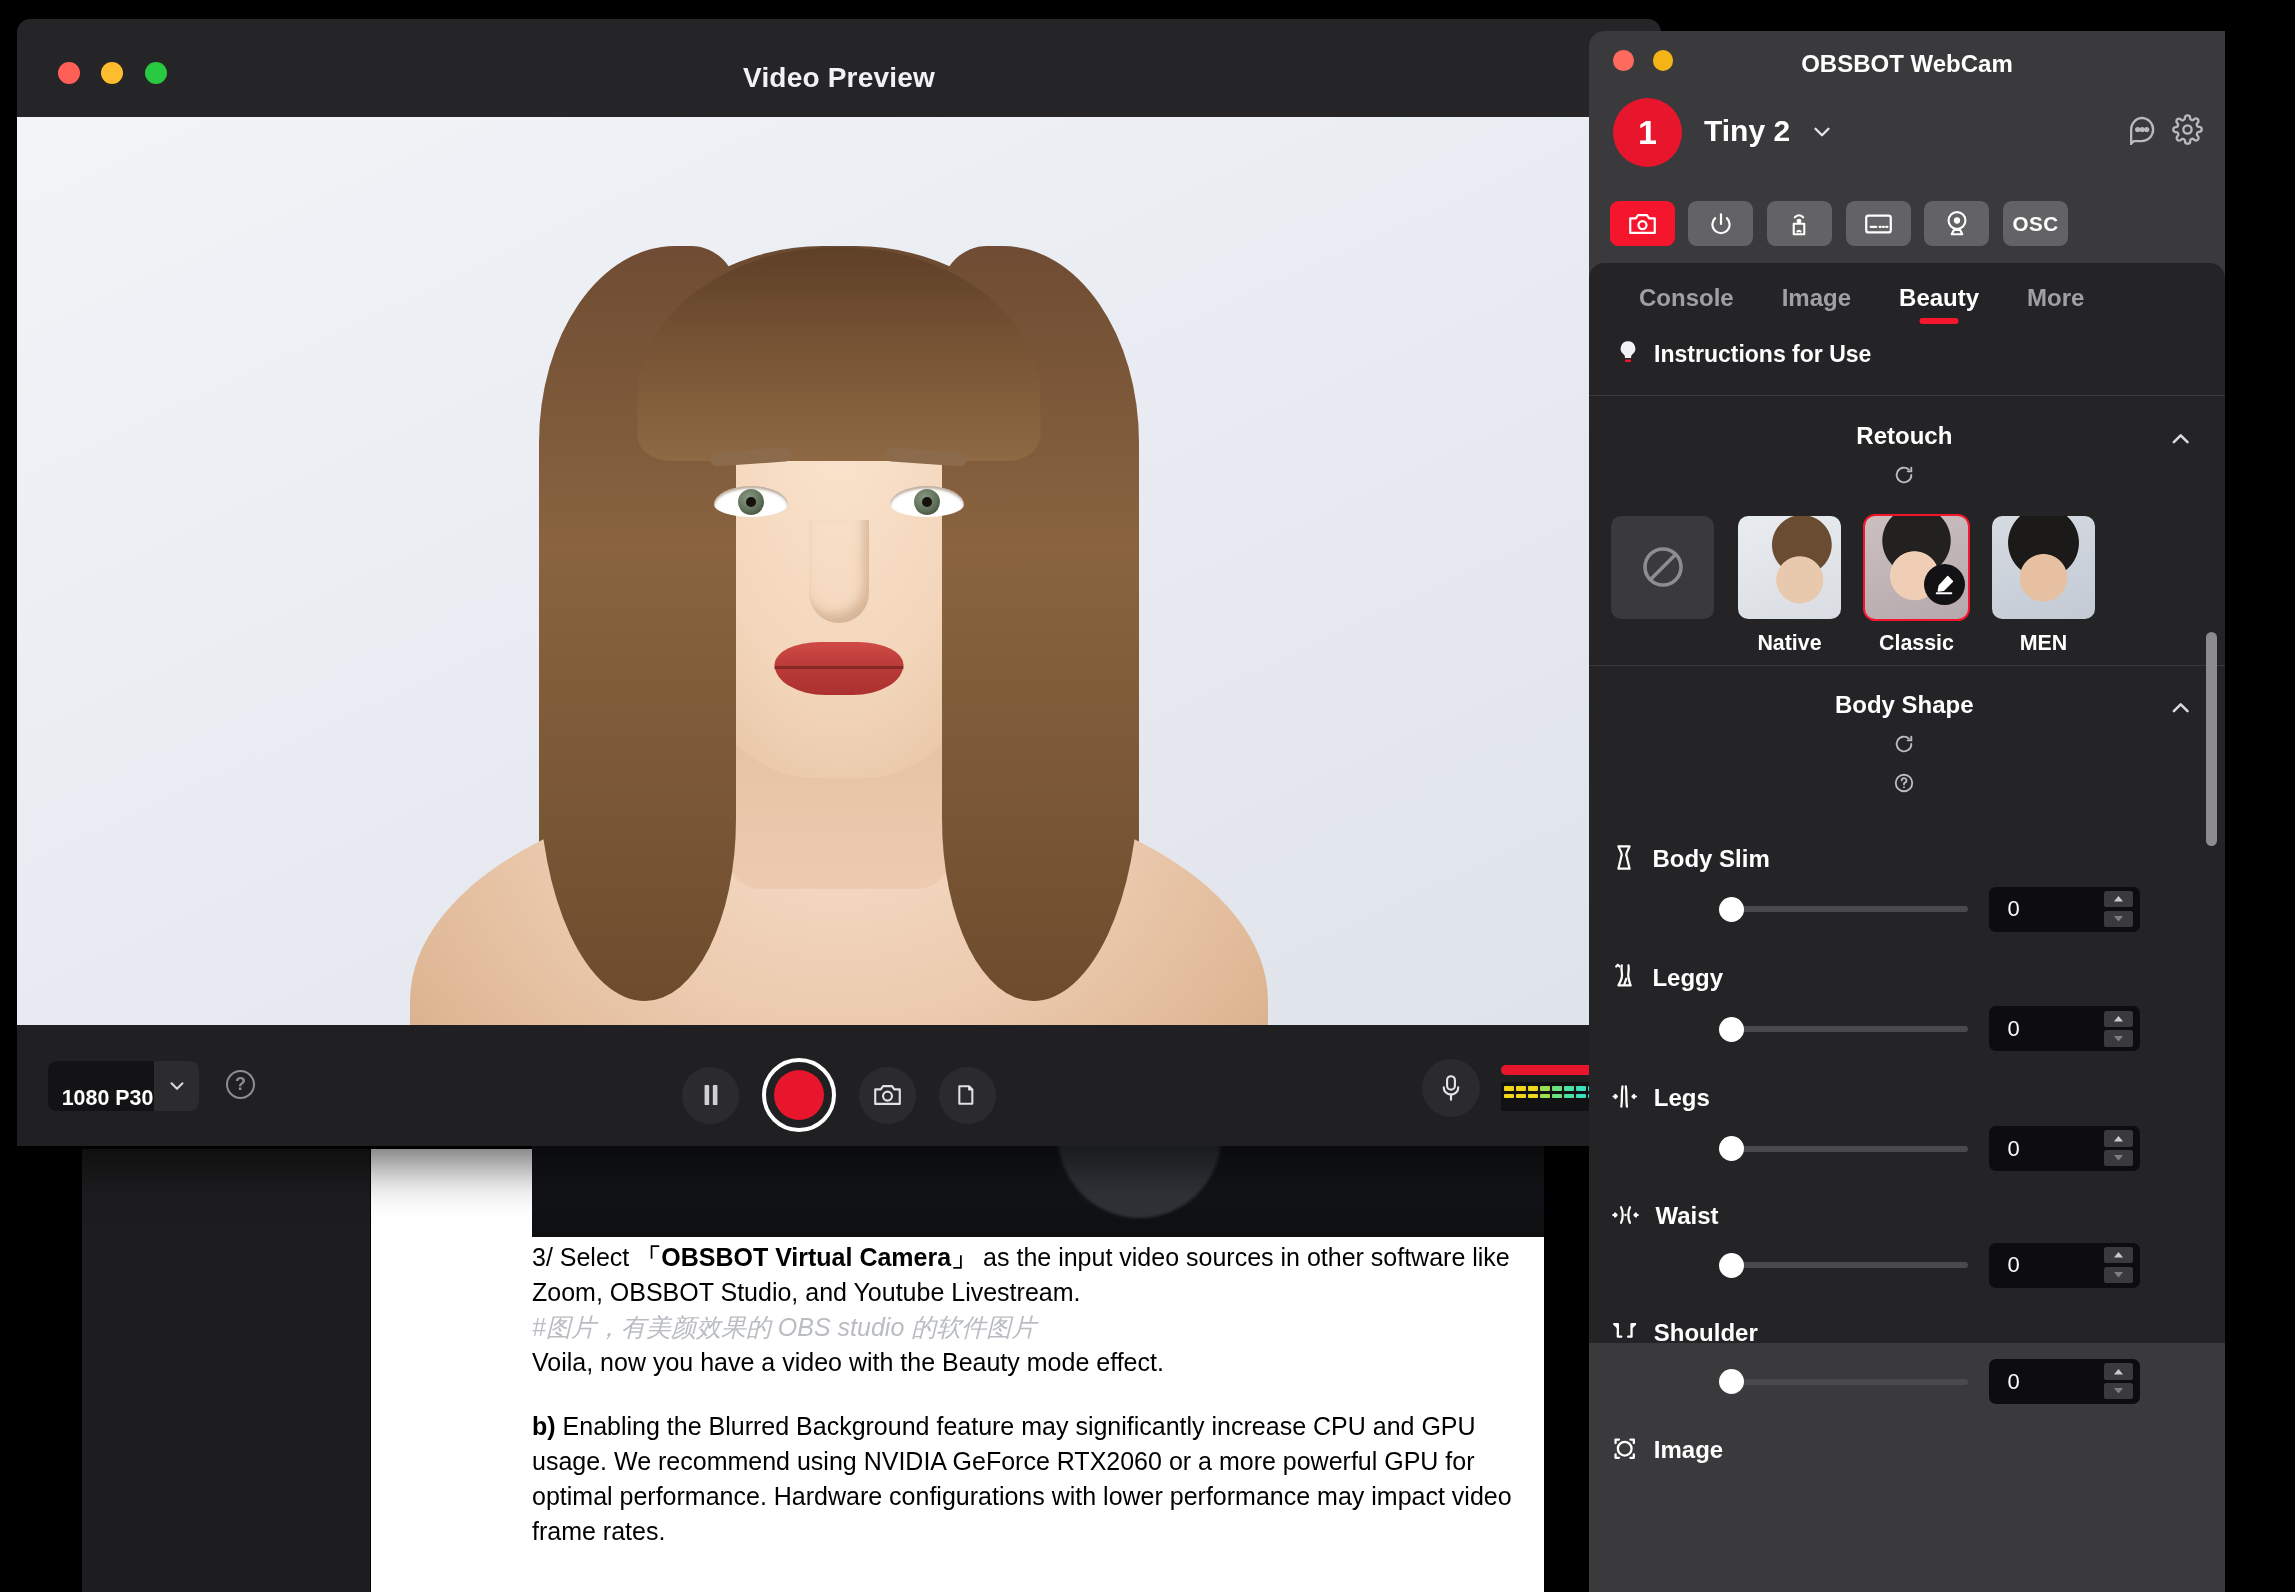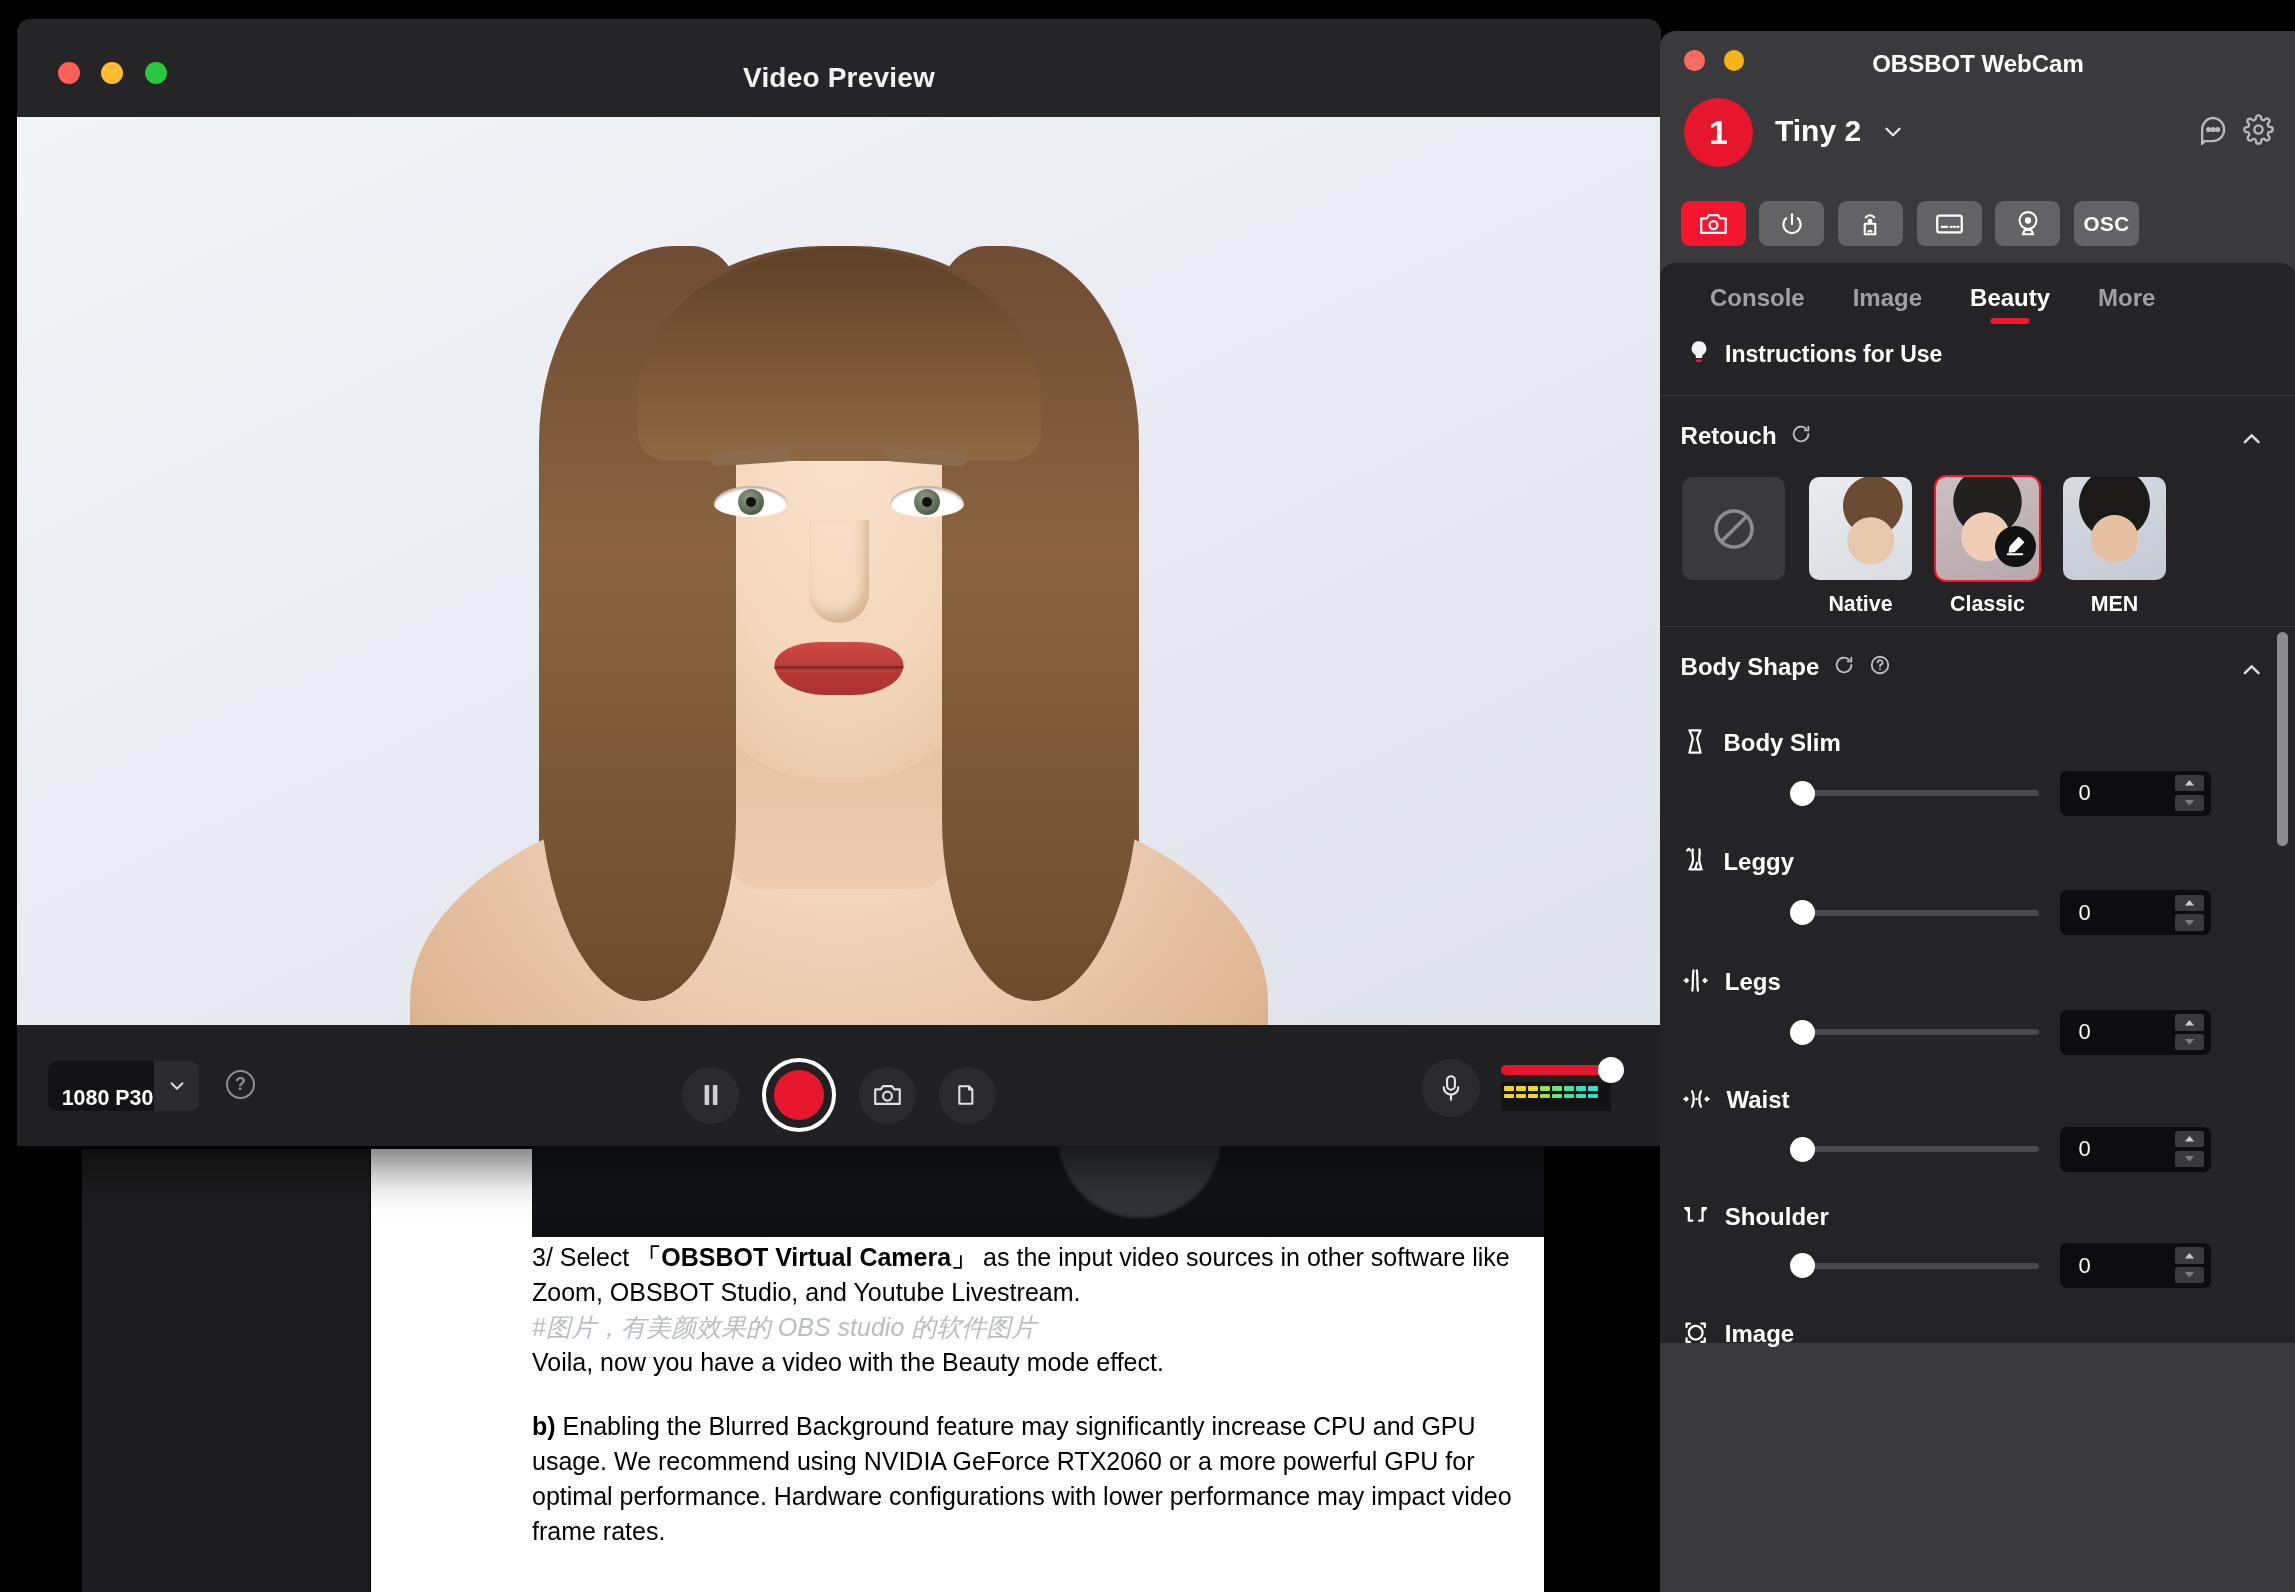--- a/index.html
+++ b/index.html
@@ -109,21 +109,21 @@
   .mic-col { display:flex; flex-direction:column; gap:6.9px; }
   .vol-track { position:relative; width:110px; height:10.3px; border-radius:5.1px; background:#3a3a3d; }
   .vol-fill { position:absolute; left:0; top:0; height:10.3px; border-radius:5.1px; background:#e8162c; }
   .vol-knob { position:absolute; top:-7.7px; width:26px; height:26px; border-radius:50%; background:#fff;}
   .vu { width:110px; height:29px; background:#121214; border-radius:2.6px; padding:4.3px 3.4px;
     display:flex; flex-direction:column; gap:3.4px; }
   .vu-row { display:flex; gap:2.6px; }
   .vu-seg { width:9.4px; height:4.3px; border-radius:0.9px; }
 
   
-  .ob-panel { position:absolute; left:1660px; top:31px; width:636px; height:1561px;
+  .ob-panel { position:absolute; left:1589px; top:31px; width:636px; height:1561px;
     background:#3a3a3c; border-radius:15.4px 0 0 0; overflow:hidden; }
   .ob-titlebar { position:relative; height:57px; }
   .ob-traffic { position:absolute; left:24px; top:19px; display:flex; gap:19px; }
   .ob-dot { width:20.6px; height:20.6px; border-radius:50%; }
   .ob-dot.r{background:#ff6a5e;} .ob-dot.y{background:#f5b416;}
   .ob-title { position:absolute; left:0; right:0; top:19px; text-align:center;
     color:#fff; font-size:24px; font-weight:bold; }
 
   .ob-devrow { position:relative; height:96px; }
   .dev-badge { position:absolute; left:24px; top:10.3px; width:69px; height:69px; border-radius:50%;
@@ -146,21 +146,21 @@
   .tab { position:relative; color:#a0a0a4; font-size:24px; font-weight:bold; padding:0 24px 15.4px 24px; }
   .tab.active { color:#fff; }
   .tab.active:after { content:""; position:absolute; left:50%; bottom:3.4px; transform:translateX(-50%);
     width:39px; height:6px; border-radius:3.4px; background:#f5152c; }
 
   .instr { display:flex; align-items:center; gap:13.7px; padding:12px 26px 24px 27.4px; }
   .instr-label { color:#fff; font-size:23px; font-weight:bold; }
 
   .sec-div { height:0.9px; background:#39393c; }
   .sec-head { position:relative; display:flex; align-items:center; gap:13.7px;
-    padding:26px 26px 24px 20.6px; }
+    padding:26px 26px 24px 20.6px;flex-direction:column; }
   .sec-title { color:#fff; font-size:24px; font-weight:bold; }
   .sec-chev { position:absolute; right:31px; top:29px; }
 
   .presets { display:flex; gap:24px; padding:3.4px 26px 8.6px 22px; }
   .preset { width:103px; }
   .preset-thumb { position:relative; width:103px; height:103px; border-radius:10.3px; overflow:hidden;
     background:#3a3a3c; display:flex; align-items:center; justify-content:center; }
   .preset.selected .preset-thumb { outline:3.4px solid #f5152c; outline-offset:-1.7px; }
   .preset-label { text-align:center; color:#fff; font-size:21.4px; font-weight:bold; margin-top:12px; }
   .edit-bubble { position:absolute; right:3.4px; bottom:13.7px; width:41px; height:41px;

